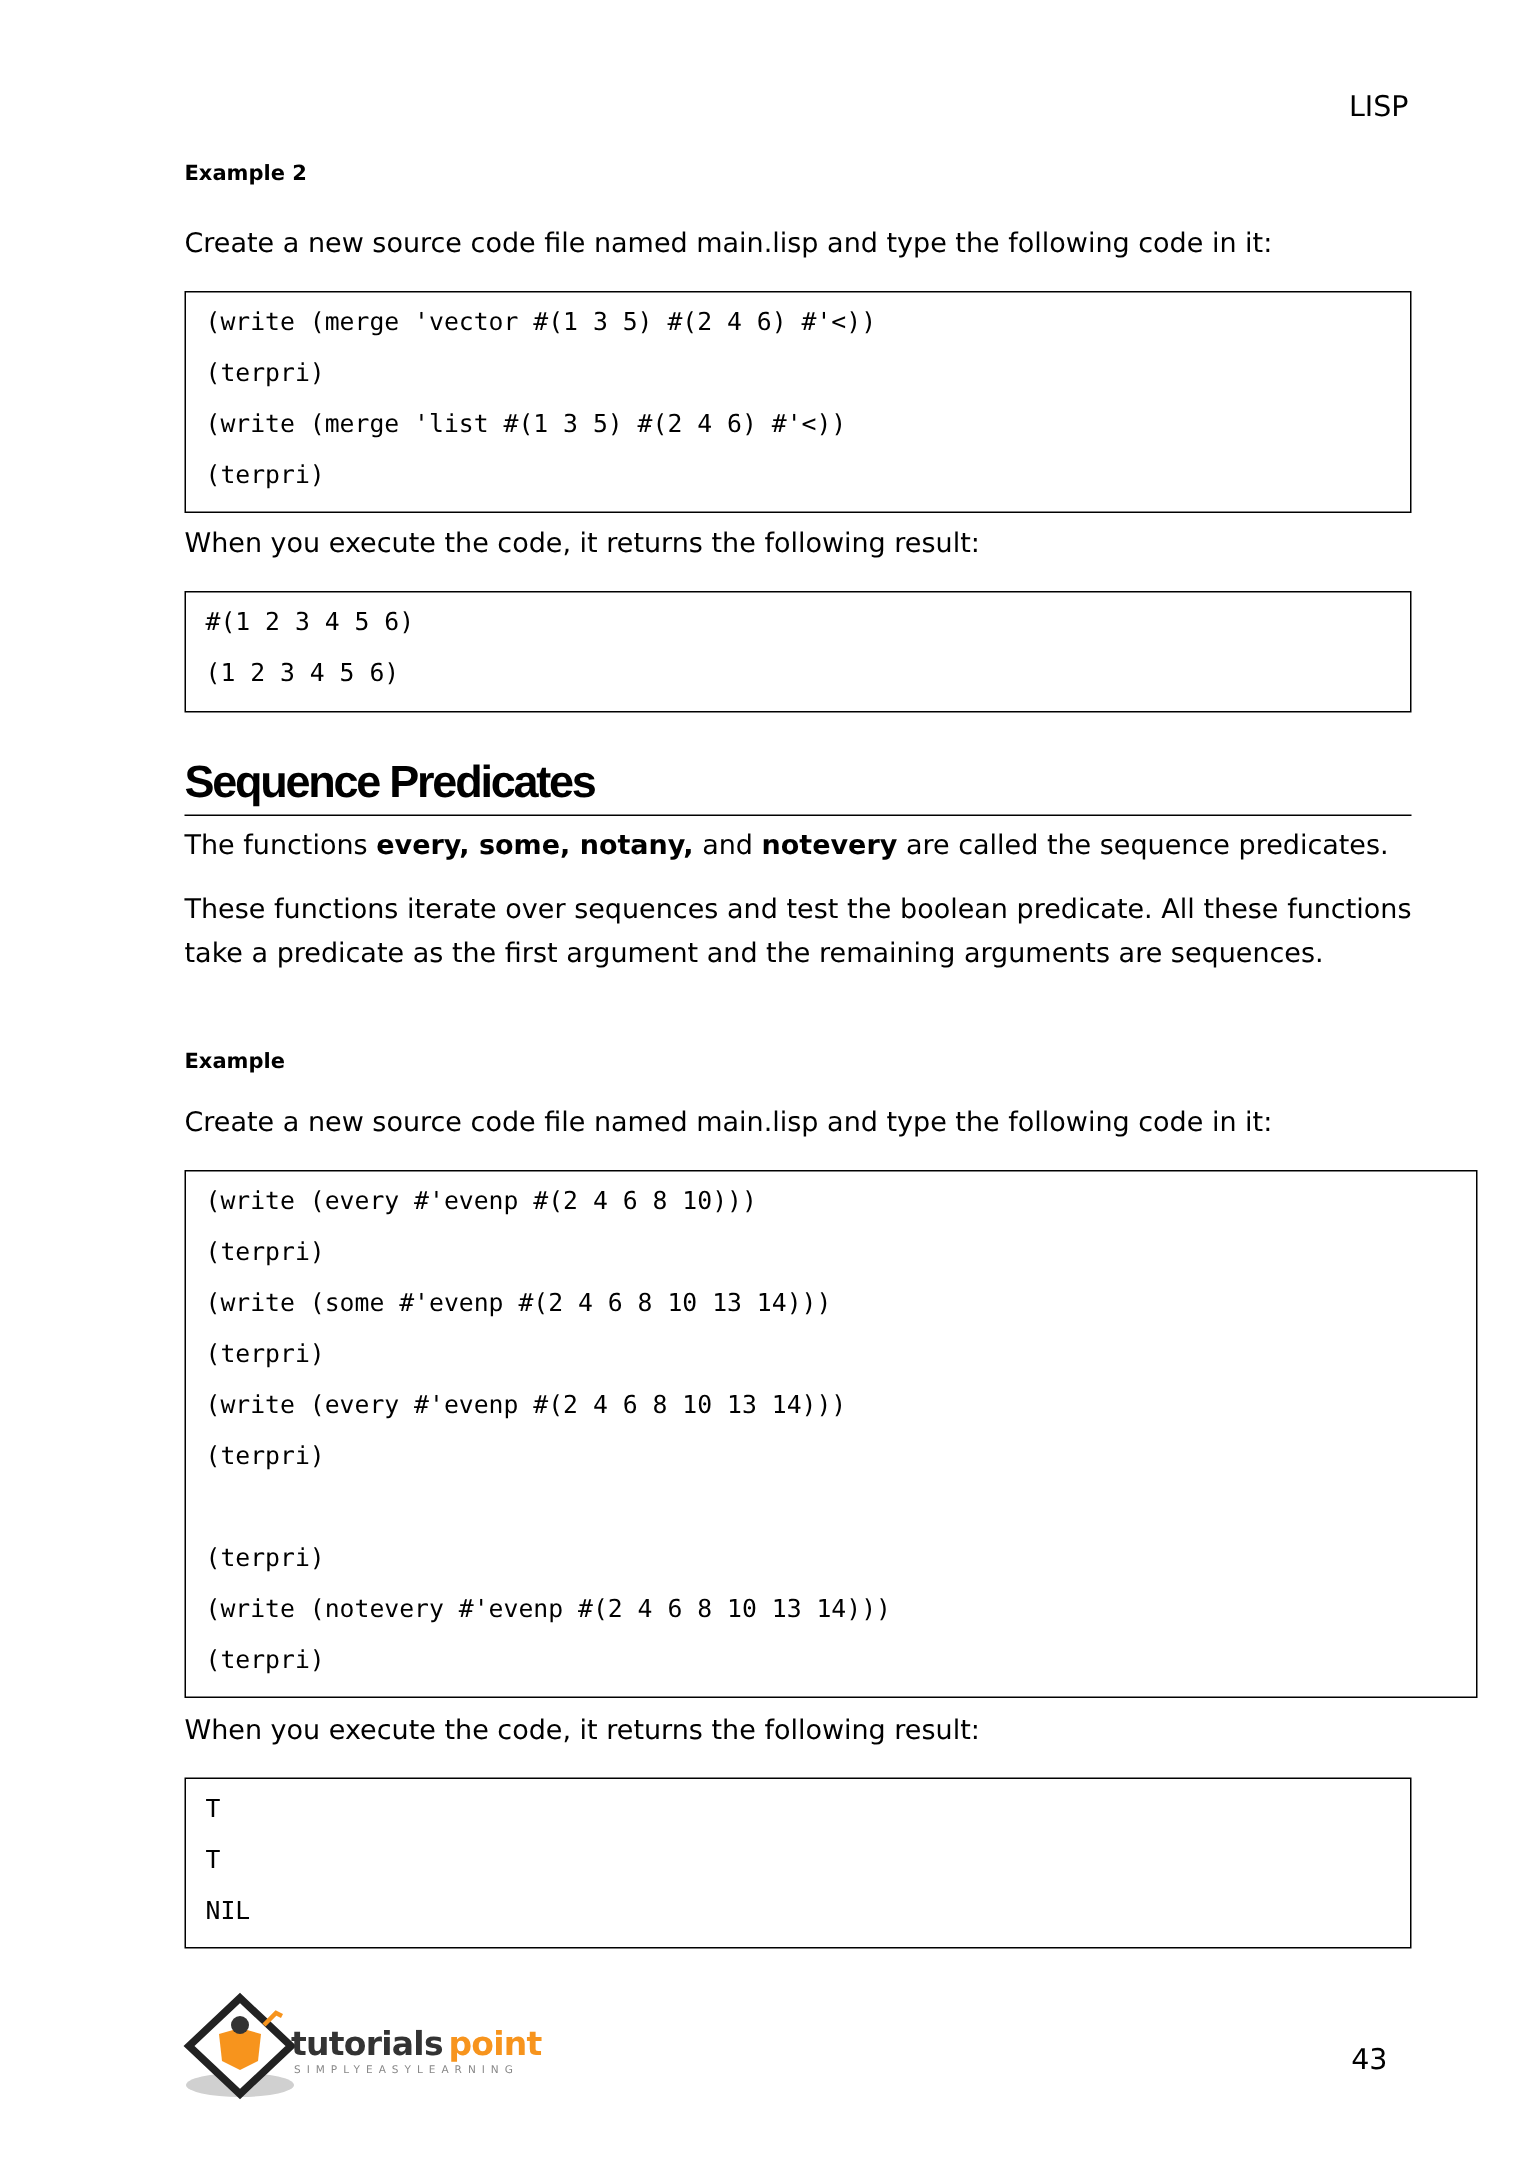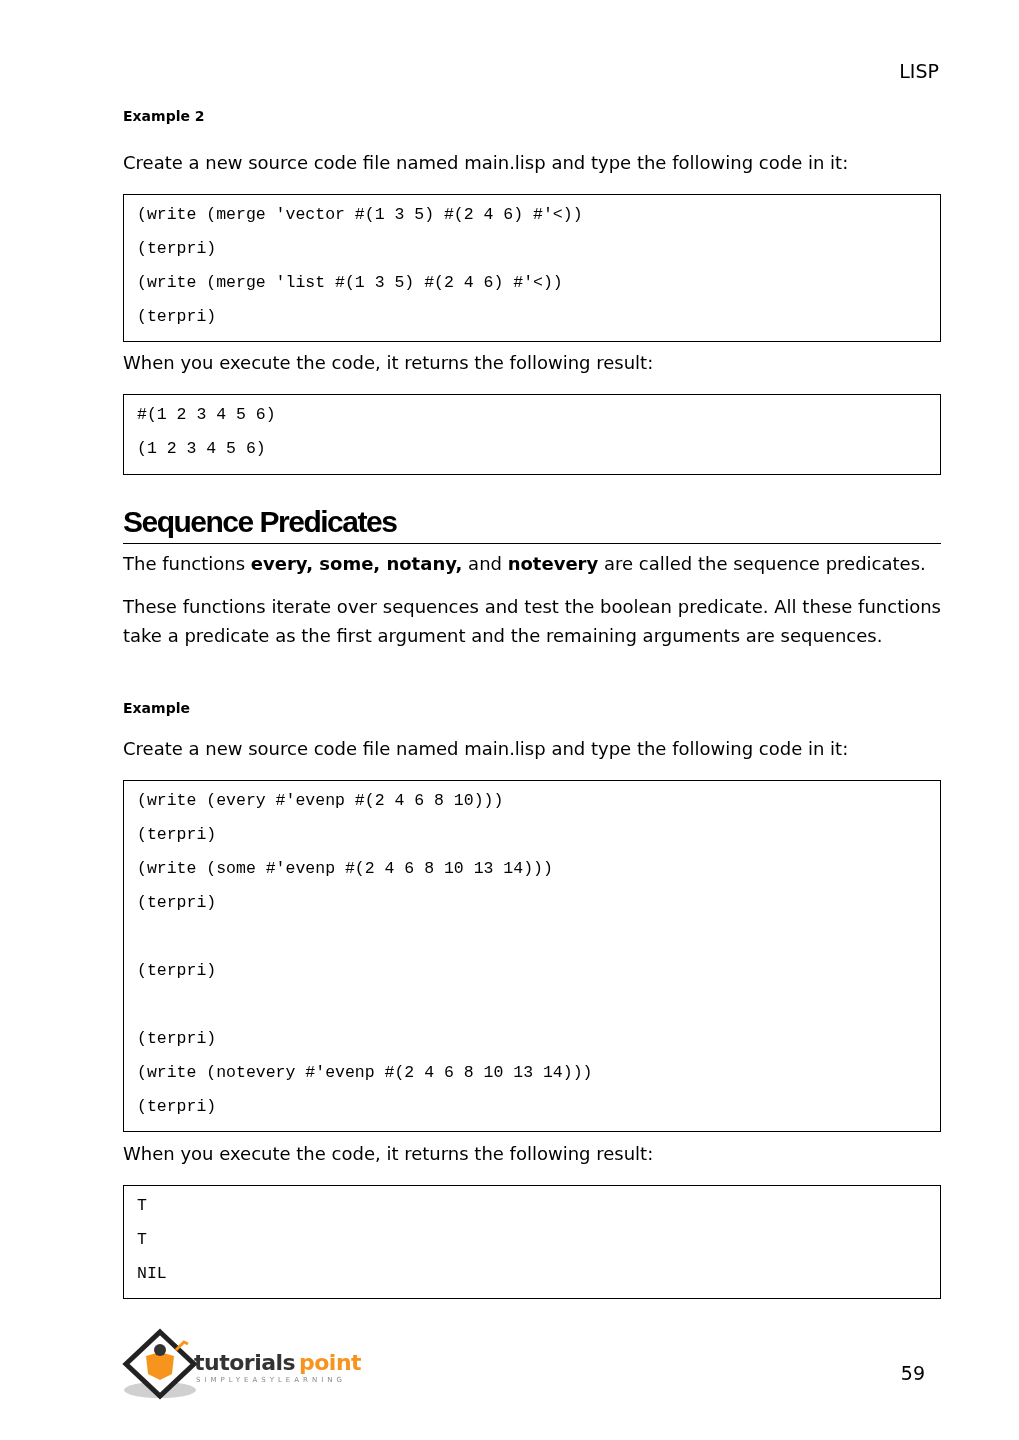--- a/index.html
+++ b/index.html
@@ -5,21 +5,21 @@
   html, body { margin: 0; padding: 0; background: #ffffff; }
   body { width: 1019px; height: 1440px; position: relative; overflow: hidden; color: #000; }
   .page { position: absolute; left: 0; top: 0; width: 1019px; height: 1440px; border-radius: 12px; }
   .header-right { position: absolute; right: 80px; top: 60px; font-family: "DejaVu Sans", sans-serif; font-size: 19px; }
   .content { position: absolute; left: 123px; top: 0; width: 818px; }
   .body-text { font-family: "DejaVu Sans", sans-serif; font-size: 18px; line-height: 29px; margin: 0; }
   .subhead { position: absolute; font-family: "DejaVu Sans", sans-serif; font-weight: bold; font-size: 14px; }
   .para { position: absolute; left: 0; width: 818px; }
   .justify { text-align: justify; }
   .codebox { position: absolute; left: 0; width: 816px; border: 1px solid #000; font-family: "DejaVu Sans Mono", monospace; font-size: 16.5px; }
-  .codebox .line { position: absolute; left: 13px; white-space: pre; font-family: Liberation Mono, monospace; }
+  .codebox .line { position: absolute; left: 13px; white-space: pre; }
   .h1 { position: absolute; left: 0; top: 505px; width: 818px; font-family: "Liberation Sans", sans-serif; font-weight: bold; font-size: 30px; letter-spacing: -1.5px; padding-bottom: 4px; border-bottom: 1px solid #000; line-height: 34px; }
   .footer-logo { position: absolute; left: 122px; top: 1328px; width: 250px; height: 75px; }
   .page-num { position: absolute; right: 94px; top: 1362px; font-family: "DejaVu Sans", sans-serif; font-size: 19px; }
   b { font-weight: bold; margin-top: 35px; }
 </style>
 </head>
 <body>
 
 <div class="page">
   <div class="header-right">LISP</div>
@@ -44,25 +44,26 @@
 
     <div class="h1">Sequence Predicates</div>
 
     <p class="body-text para" style="top:549px;"><span>The functions </span><b>every, some, notany,</b><span> and </span><b>notevery</b><span> are called the sequence predicates.</span></p>
 
     <p class="body-text para justify" style="top:592px;">These functions iterate over sequences and test the boolean predicate. All these functions take a predicate as the first argument and the remaining arguments are sequences.</p>
 
     <div class="subhead" style="top:700px;">Example</div>
     <p class="body-text para" style="top:734px;">Create a new source code file named main.lisp and type the following code in it:</p>
 
-    <div class="codebox" style="top:780px; height:350px;">
+    <div class="codebox" style="top:780px; height:350px;padding-left:44px;">
       <div class="line" style="top:10px;">(write (every #'evenp #(2 4 6 8 10)))</div>
       <div class="line" style="top:44px;">(terpri)</div>
       <div class="line" style="top:78px;">(write (some #'evenp #(2 4 6 8 10 13 14)))</div>
       <div class="line" style="top:112px;">(terpri)</div>
+      <div class="line" style="top:146px;">(write (every #'evenp #(2 4 6 8 10 13 14)))</div>
       <div class="line" style="top:180px;">(terpri)</div>
       <div class="line" style="top:248px;">(terpri)</div>
       <div class="line" style="top:282px;">(write (notevery #'evenp #(2 4 6 8 10 13 14)))</div>
       <div class="line" style="top:316px;">(terpri)</div>
     </div>
 
     <p class="body-text para" style="top:1139px;">When you execute the code, it returns the following result:</p>
 
     <div class="codebox" style="top:1185px; height:112px;">
       <div class="line" style="top:10px;">T</div>
@@ -77,14 +78,14 @@
       <polygon points="38,4 72,36 38,68 4,36" fill="#fff" stroke="#222" stroke-width="5"></polygon>
       <polygon points="24,28 38,24 52,28 50,46 38,52 26,46" fill="#f7941d"></polygon>
       <circle cx="38" cy="22" r="6" fill="#333"></circle>
       <polyline points="54,22 62,14 66,16" fill="none" stroke="#f7941d" stroke-width="3"></polyline>
       <text x="72" y="42" font-family="DejaVu Sans, sans-serif" font-weight="bold" font-size="22" fill="#333" letter-spacing="-0.5">tutorials</text>
       <text x="177" y="42" font-family="DejaVu Sans, sans-serif" font-weight="bold" font-size="22" fill="#f7941d" letter-spacing="-0.5">point</text>
       <text x="74" y="54" font-family="DejaVu Sans, sans-serif" font-size="7" fill="#888" letter-spacing="4">SIMPLYEASYLEARNING</text>
     </svg>
   </div>
 
-  <div class="page-num">59</div>
+  <div class="page-num">43</div>
 </div>
 
 </body></html>

